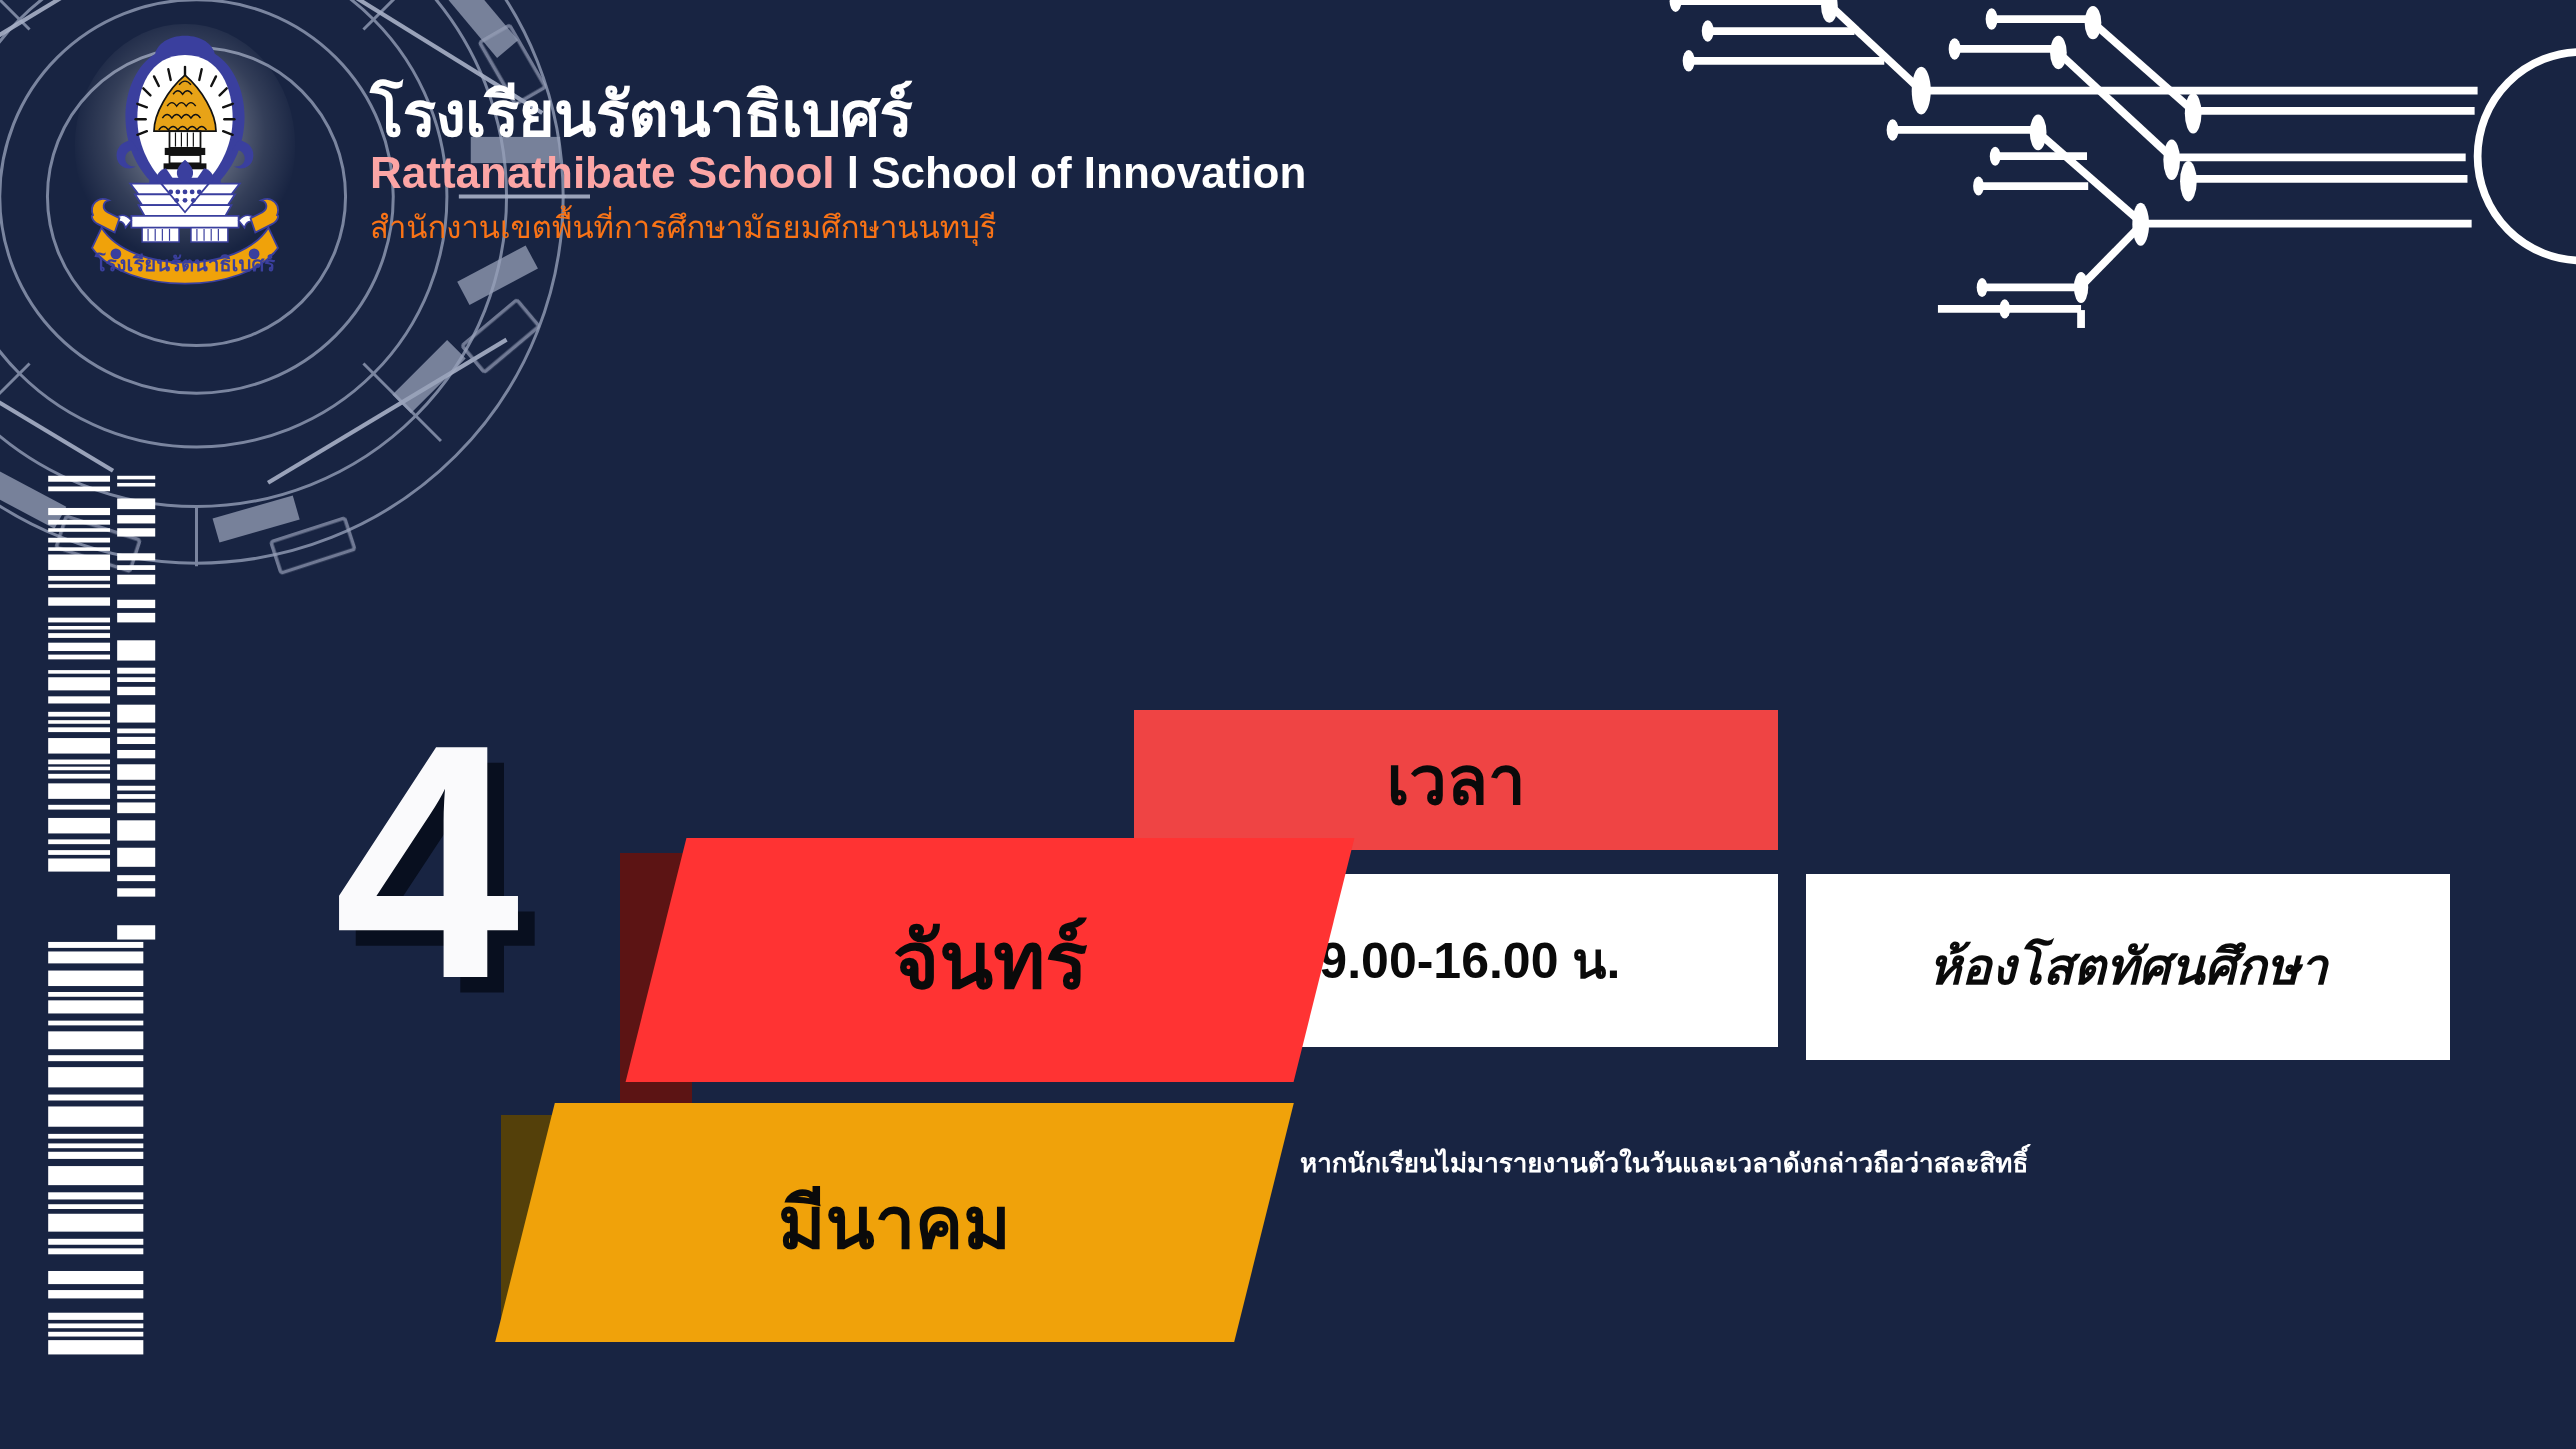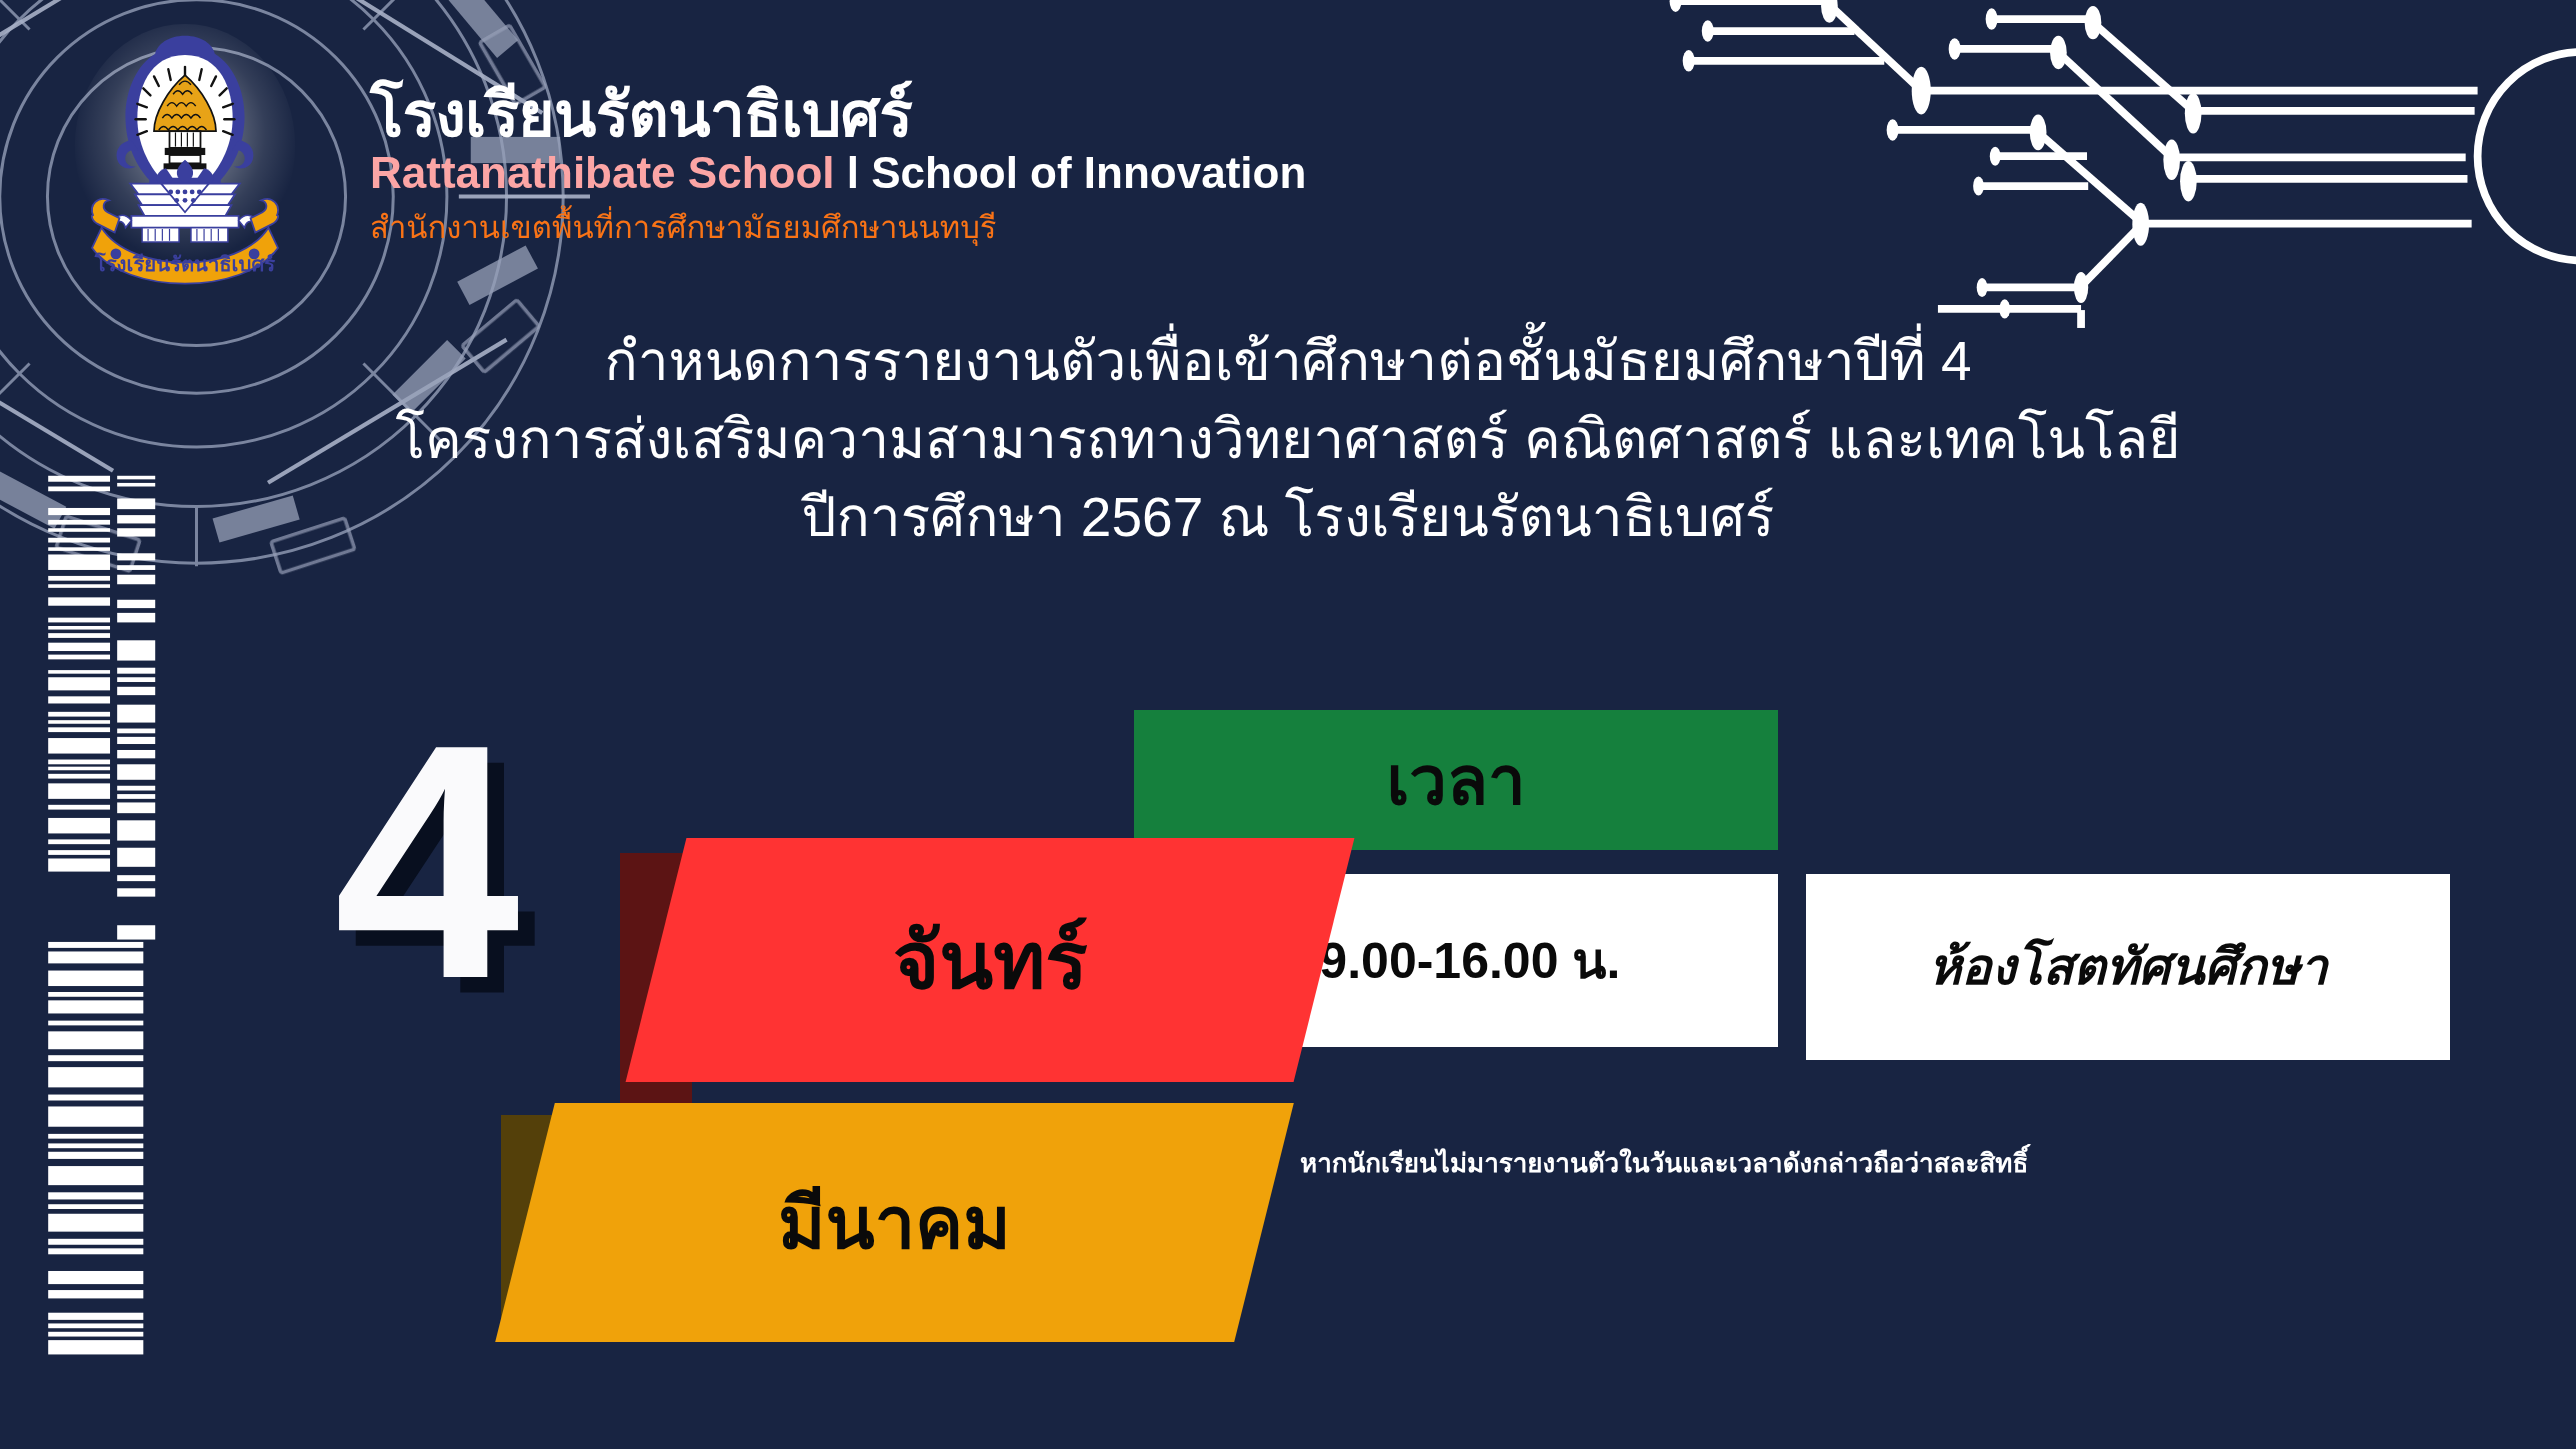--- a/index.html
+++ b/index.html
@@ -144,21 +144,21 @@
     align-items:center;
     justify-content:center;
     z-index:2;
   }
   .cell > span{
     font-weight:700;
     color:#0a0a0a;
     white-space:nowrap;
     line-height:1;
   }
-  .head-cell{background:#15803d;}
+  .head-cell{background:#ef4444;}
   .head-cell > span{font-size:67px;}
   .body-cell{background:#FFFFFF;}
   .body-cell > span{font-size:50px;}
 
   .c-time-head{left:1134px; top:710px; width:644px; height:140px;}
   .c-place-head{left:1806px; top:710px; width:644px; height:140px;}
   .c-time-body{left:1134px; top:874px; width:644px; height:173px;}
   .c-place-body{left:1806px; top:874px; width:644px; height:186px;font-style:italic;}
 
   
@@ -492,25 +492,20 @@
       <rect x="2" y="1304" width="160" height="10"></rect>
       <rect x="2" y="1342" width="160" height="22"></rect>
       <rect x="2" y="1374" width="160" height="14"></rect>
       <rect x="2" y="1412" width="160" height="12"></rect>
       <rect x="2" y="1430" width="160" height="8"></rect>
       <rect x="2" y="1444" width="160" height="8"></rect>
       <rect x="2" y="1458" width="160" height="24"></rect>
     </g>
   </svg>
 
-  <div class="main-title">
-    <span class="ln">กำหนดการรายงานตัวเพื่อเข้าศึกษาต่อชั้นมัธยมศึกษาปีที่ 4</span>
-    <span class="ln">โครงการส่งเสริมความสามารถทางวิทยาศาสตร์ คณิตศาสตร์ และเทคโนโลยี</span>
-    <span class="ln">ปีการศึกษา 2567 ณ โรงเรียนรัตนาธิเบศร์</span>
-  </div>
 
   <div class="shadow-blk" style="left:620px;top:853px;width:72px;height:250px;background:#5c1414;z-index:3;"></div>
   <div class="shadow-blk" style="left:501px;top:1115px;width:72px;height:227px;background:#54400a;z-index:3;"></div>
 
   <div class="cell head-cell c-time-head">
     <span>เวลา</span>
   </div>
 
   <div class="cell body-cell c-time-body">
     <span>09.00-16.00 น.</span>

